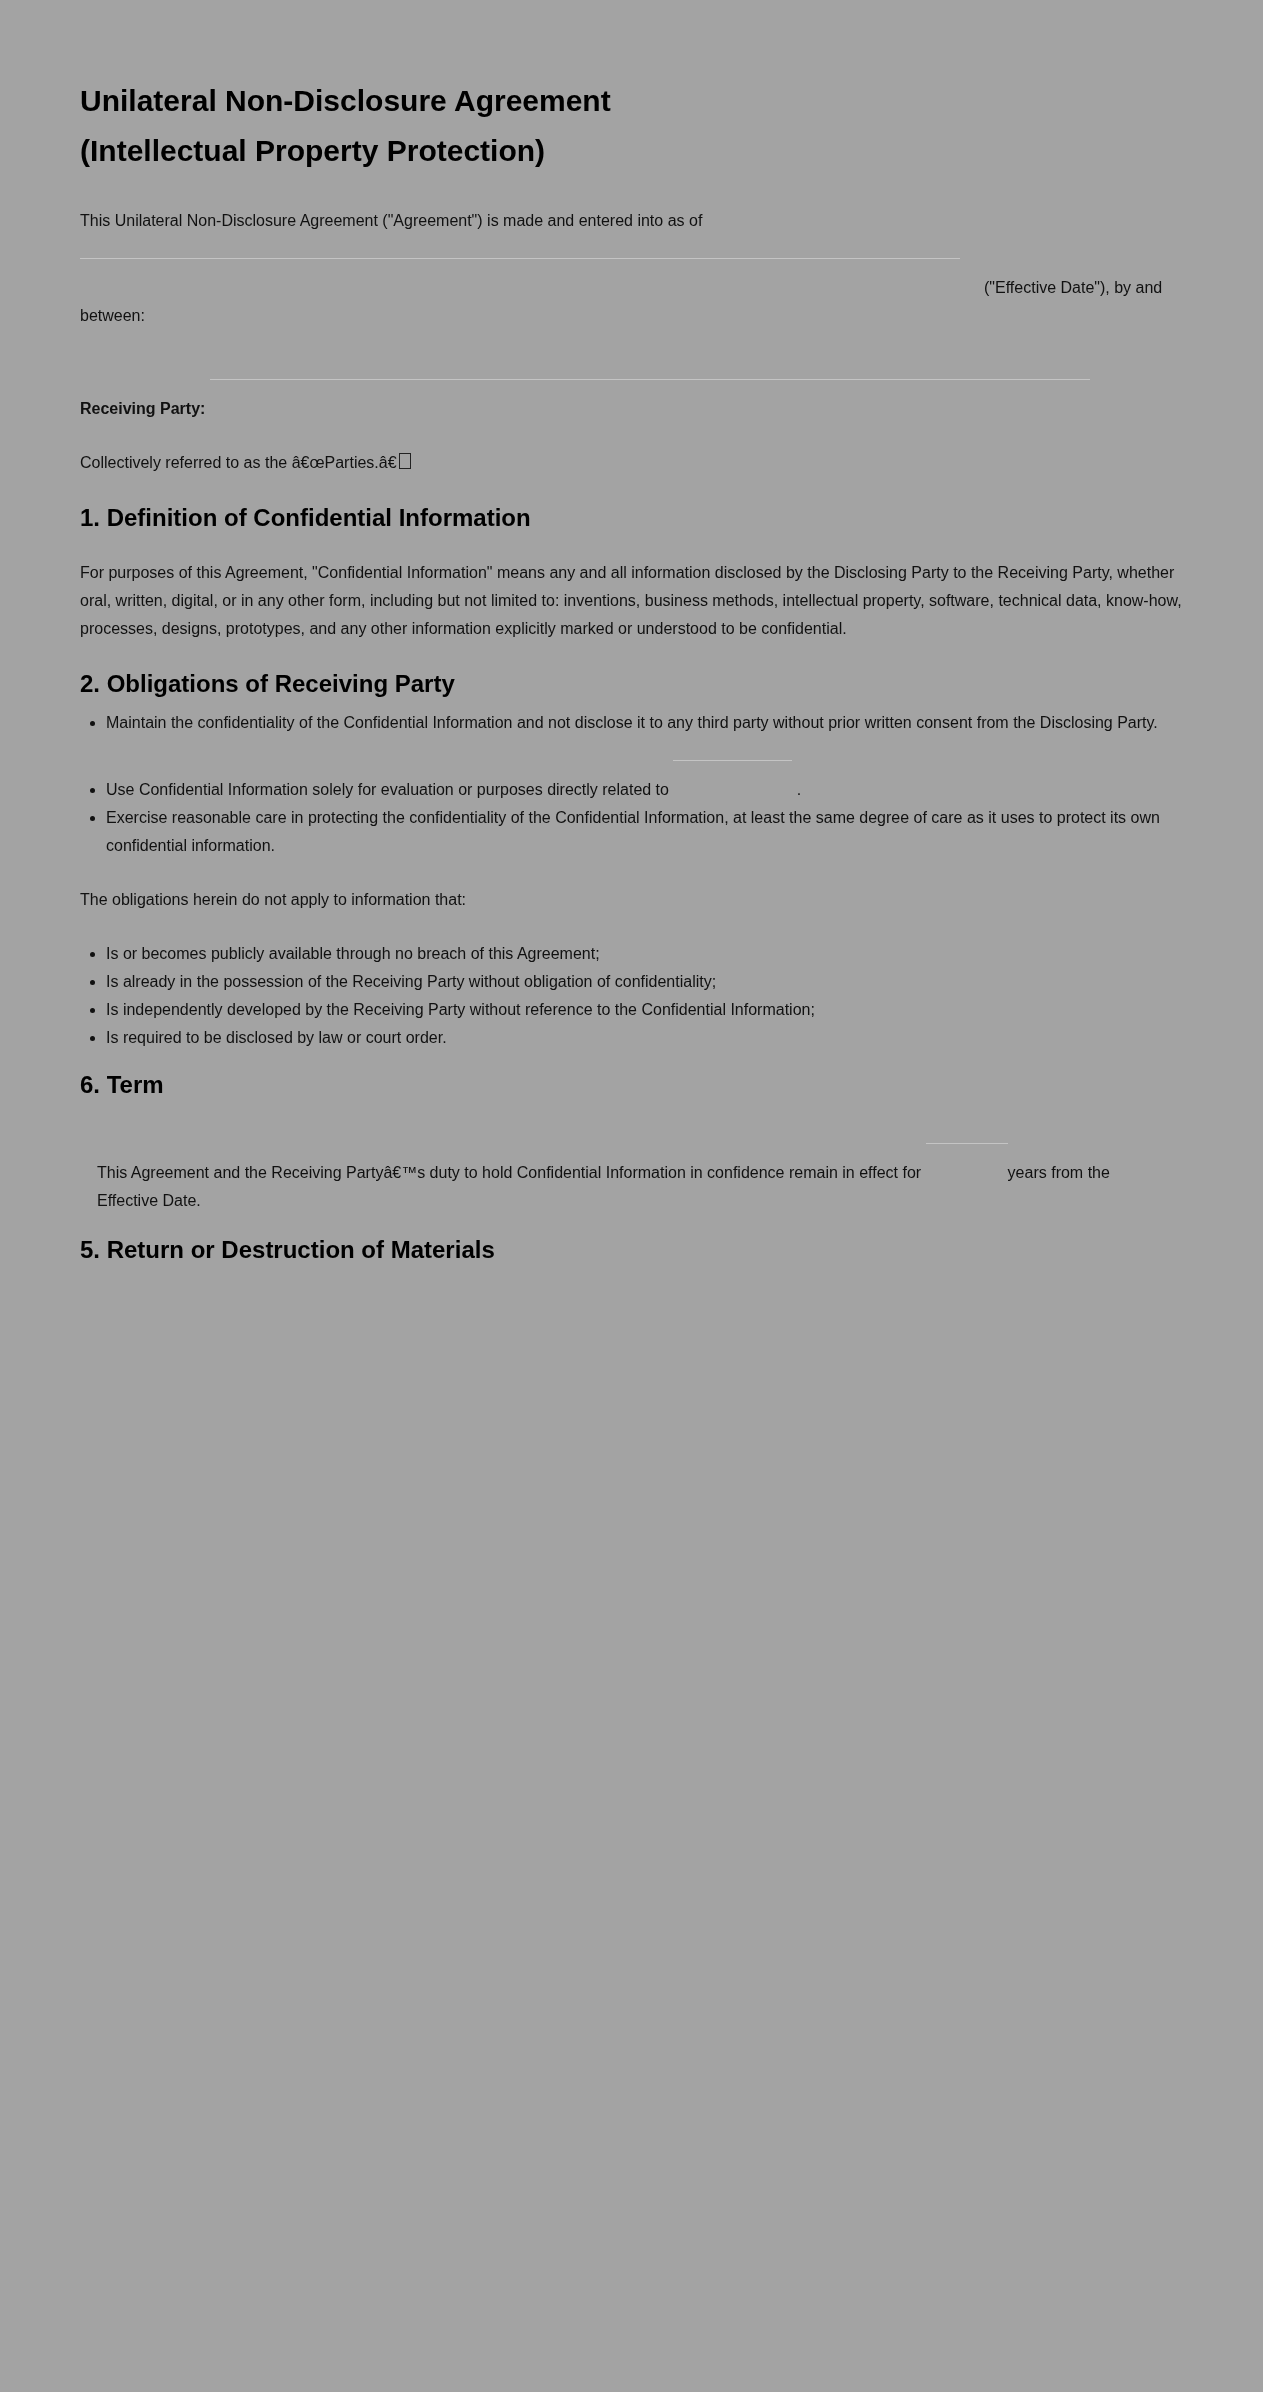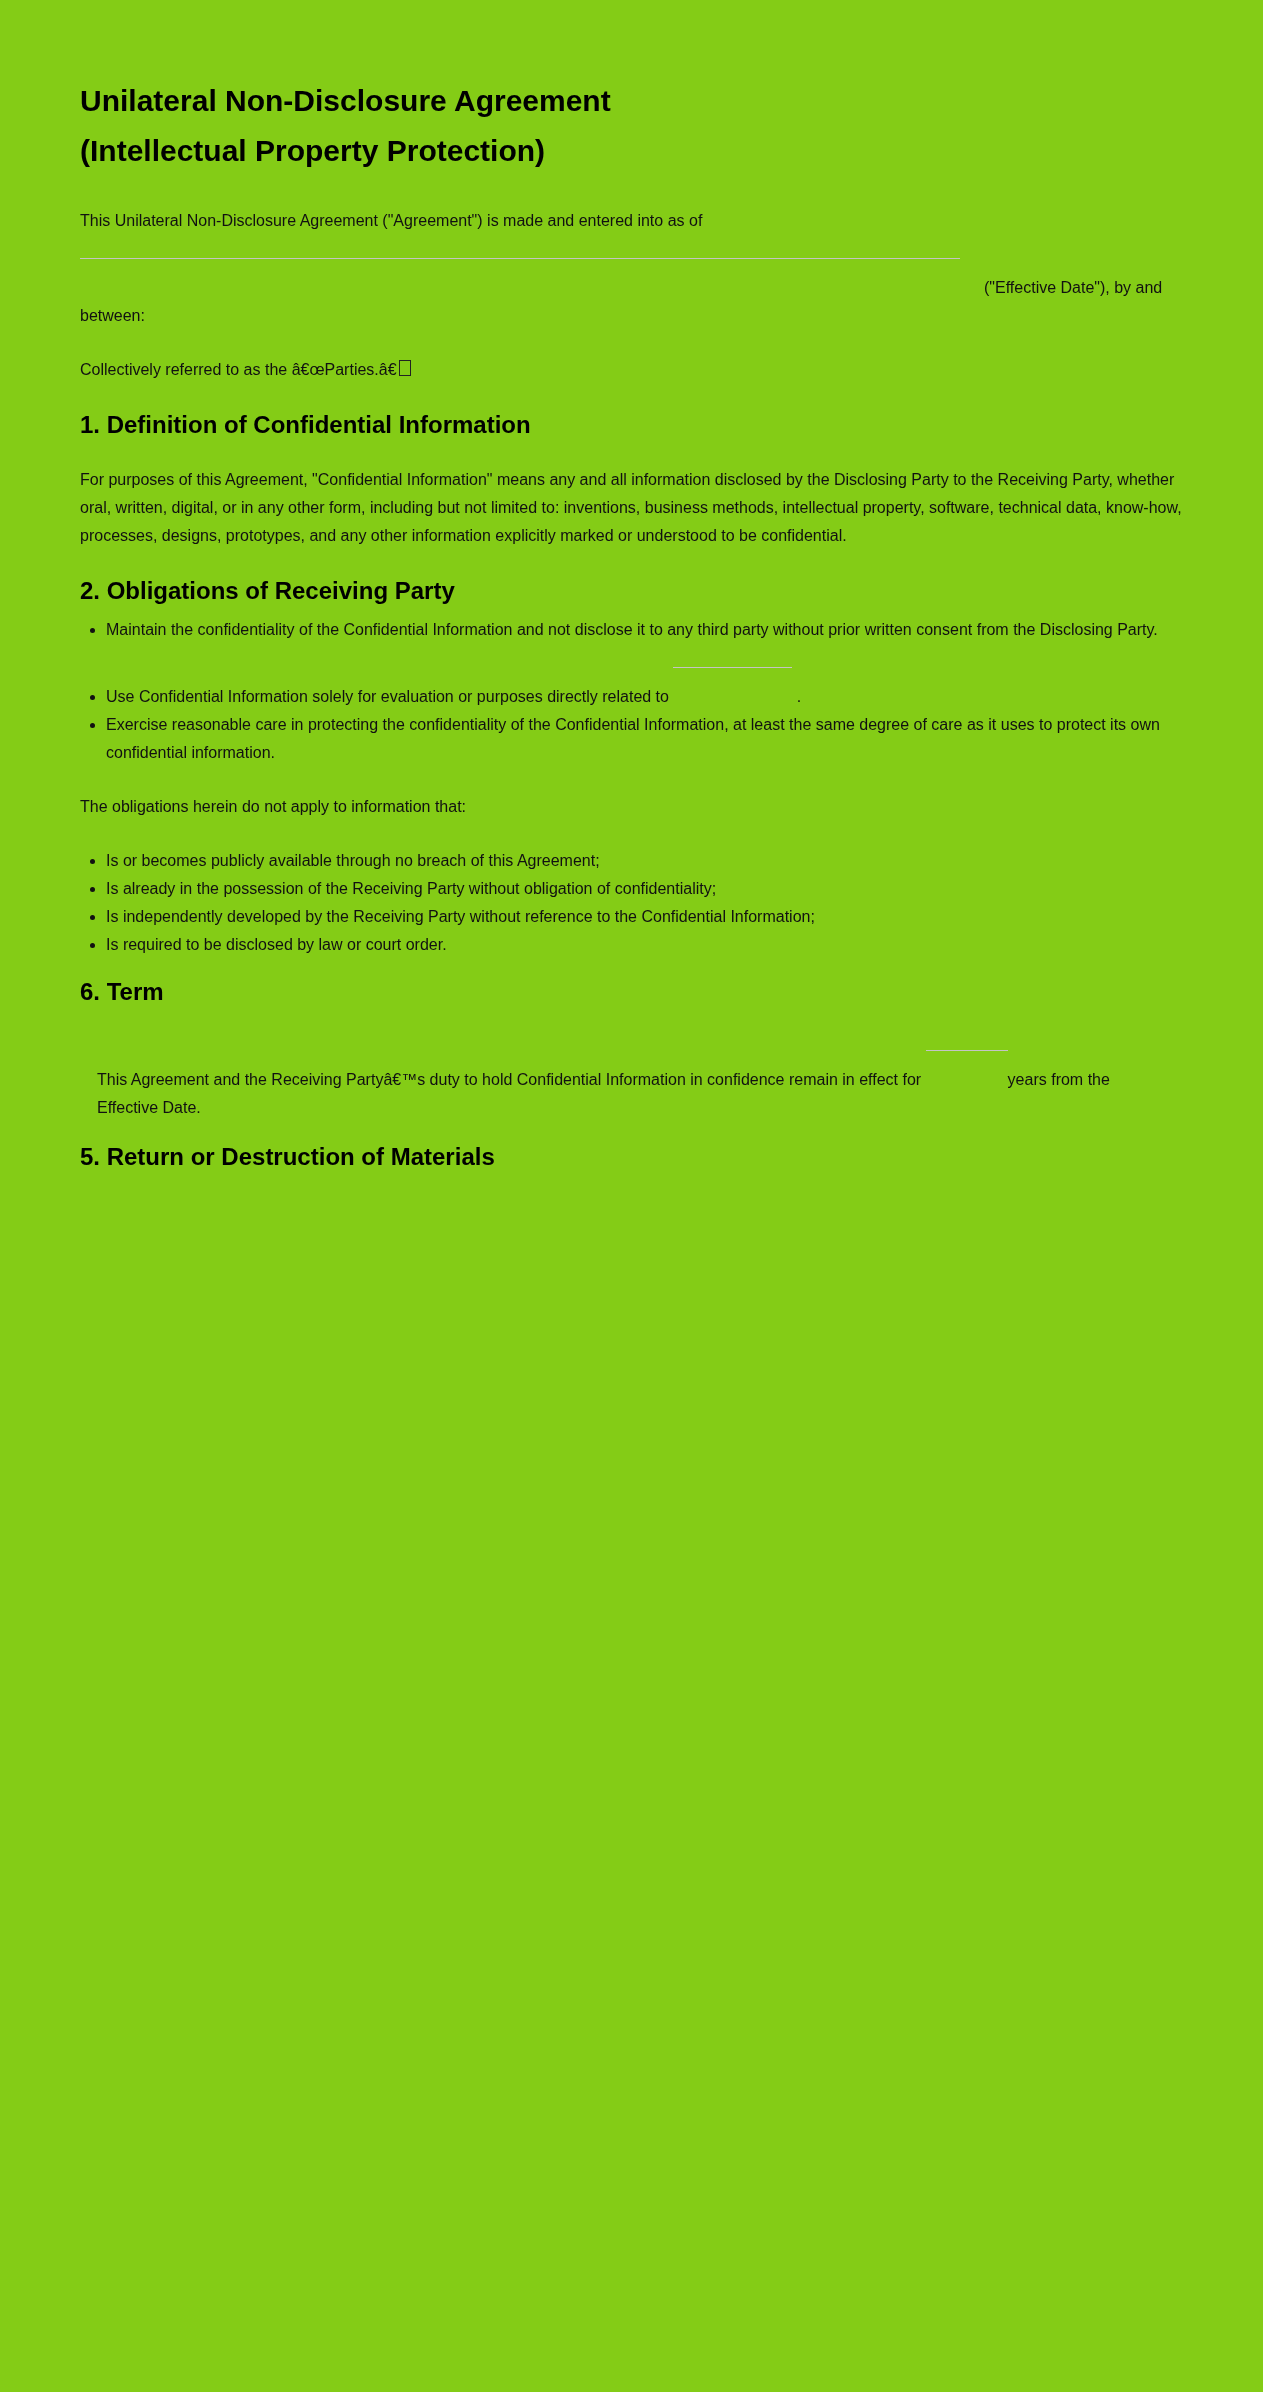--- a/index.html
+++ b/index.html
@@ -1,18 +1,18 @@
 <!DOCTYPE html>
 <html><head>
 <meta charset="utf-8">
 <style>
   html,body { margin:0; padding:0; background:#ffffff; }
   .screen {
     position:relative; width:1263px; height:2392px;
-    background:#84cc16; overflow:hidden;
+    background:#a3a3a3; overflow:hidden;
   }
   .document {
     box-sizing:border-box; height:1301px; overflow:hidden;
     padding:76px 80px 0 80px;
     font-family:"Liberation Sans", sans-serif;
     font-size:16px; line-height:28px; color:#111111;
   }
   .doc-title { font-size:30px; line-height:50px; font-weight:700; color:#000000; margin:0 0 31px 0; }
   .doc-title div { white-space:nowrap; }
   p { margin:26px 0; }
@@ -41,20 +41,21 @@
   <div class="document">
 
     <div class="doc-title">
       <div>Unilateral Non-Disclosure Agreement</div>
       <div>(Intellectual Property Protection)</div>
     </div>
 
     <p><span>This Unilateral Non-Disclosure Agreement ("Agreement") is made and entered into as of </span><span class="blank blank-long"></span><span class="after-blank">("Effective Date"), by and between:</span></p>
 
 
+    <p><span class="party-label">Receiving Party:</span> <span class="blank blank-long"></span></p>
 
     <p><span>Collectively referred to as the â€œParties.â€</span><span class="tofu"></span></p>
 
     <h3 class="sec-heading">1. Definition of Confidential Information</h3>
     <p>For purposes of this Agreement, "Confidential Information" means any and all information disclosed by the Disclosing Party to the Receiving Party, whether oral, written, digital, or in any other form, including but not limited to: inventions, business methods, intellectual property, software, technical data, know-how, processes, designs, prototypes, and any other information explicitly marked or understood to be confidential.</p>
 
     <h3 class="sec-heading">2. Obligations of Receiving Party</h3>
     <ul>
       <li>Maintain the confidentiality of the Confidential Information and not disclose it to any third party without prior written consent from the Disclosing Party.</li>
       <li><span>Use Confidential Information solely for evaluation or purposes directly related to </span><span class="blank blank-mid"></span><span> .</span></li>

